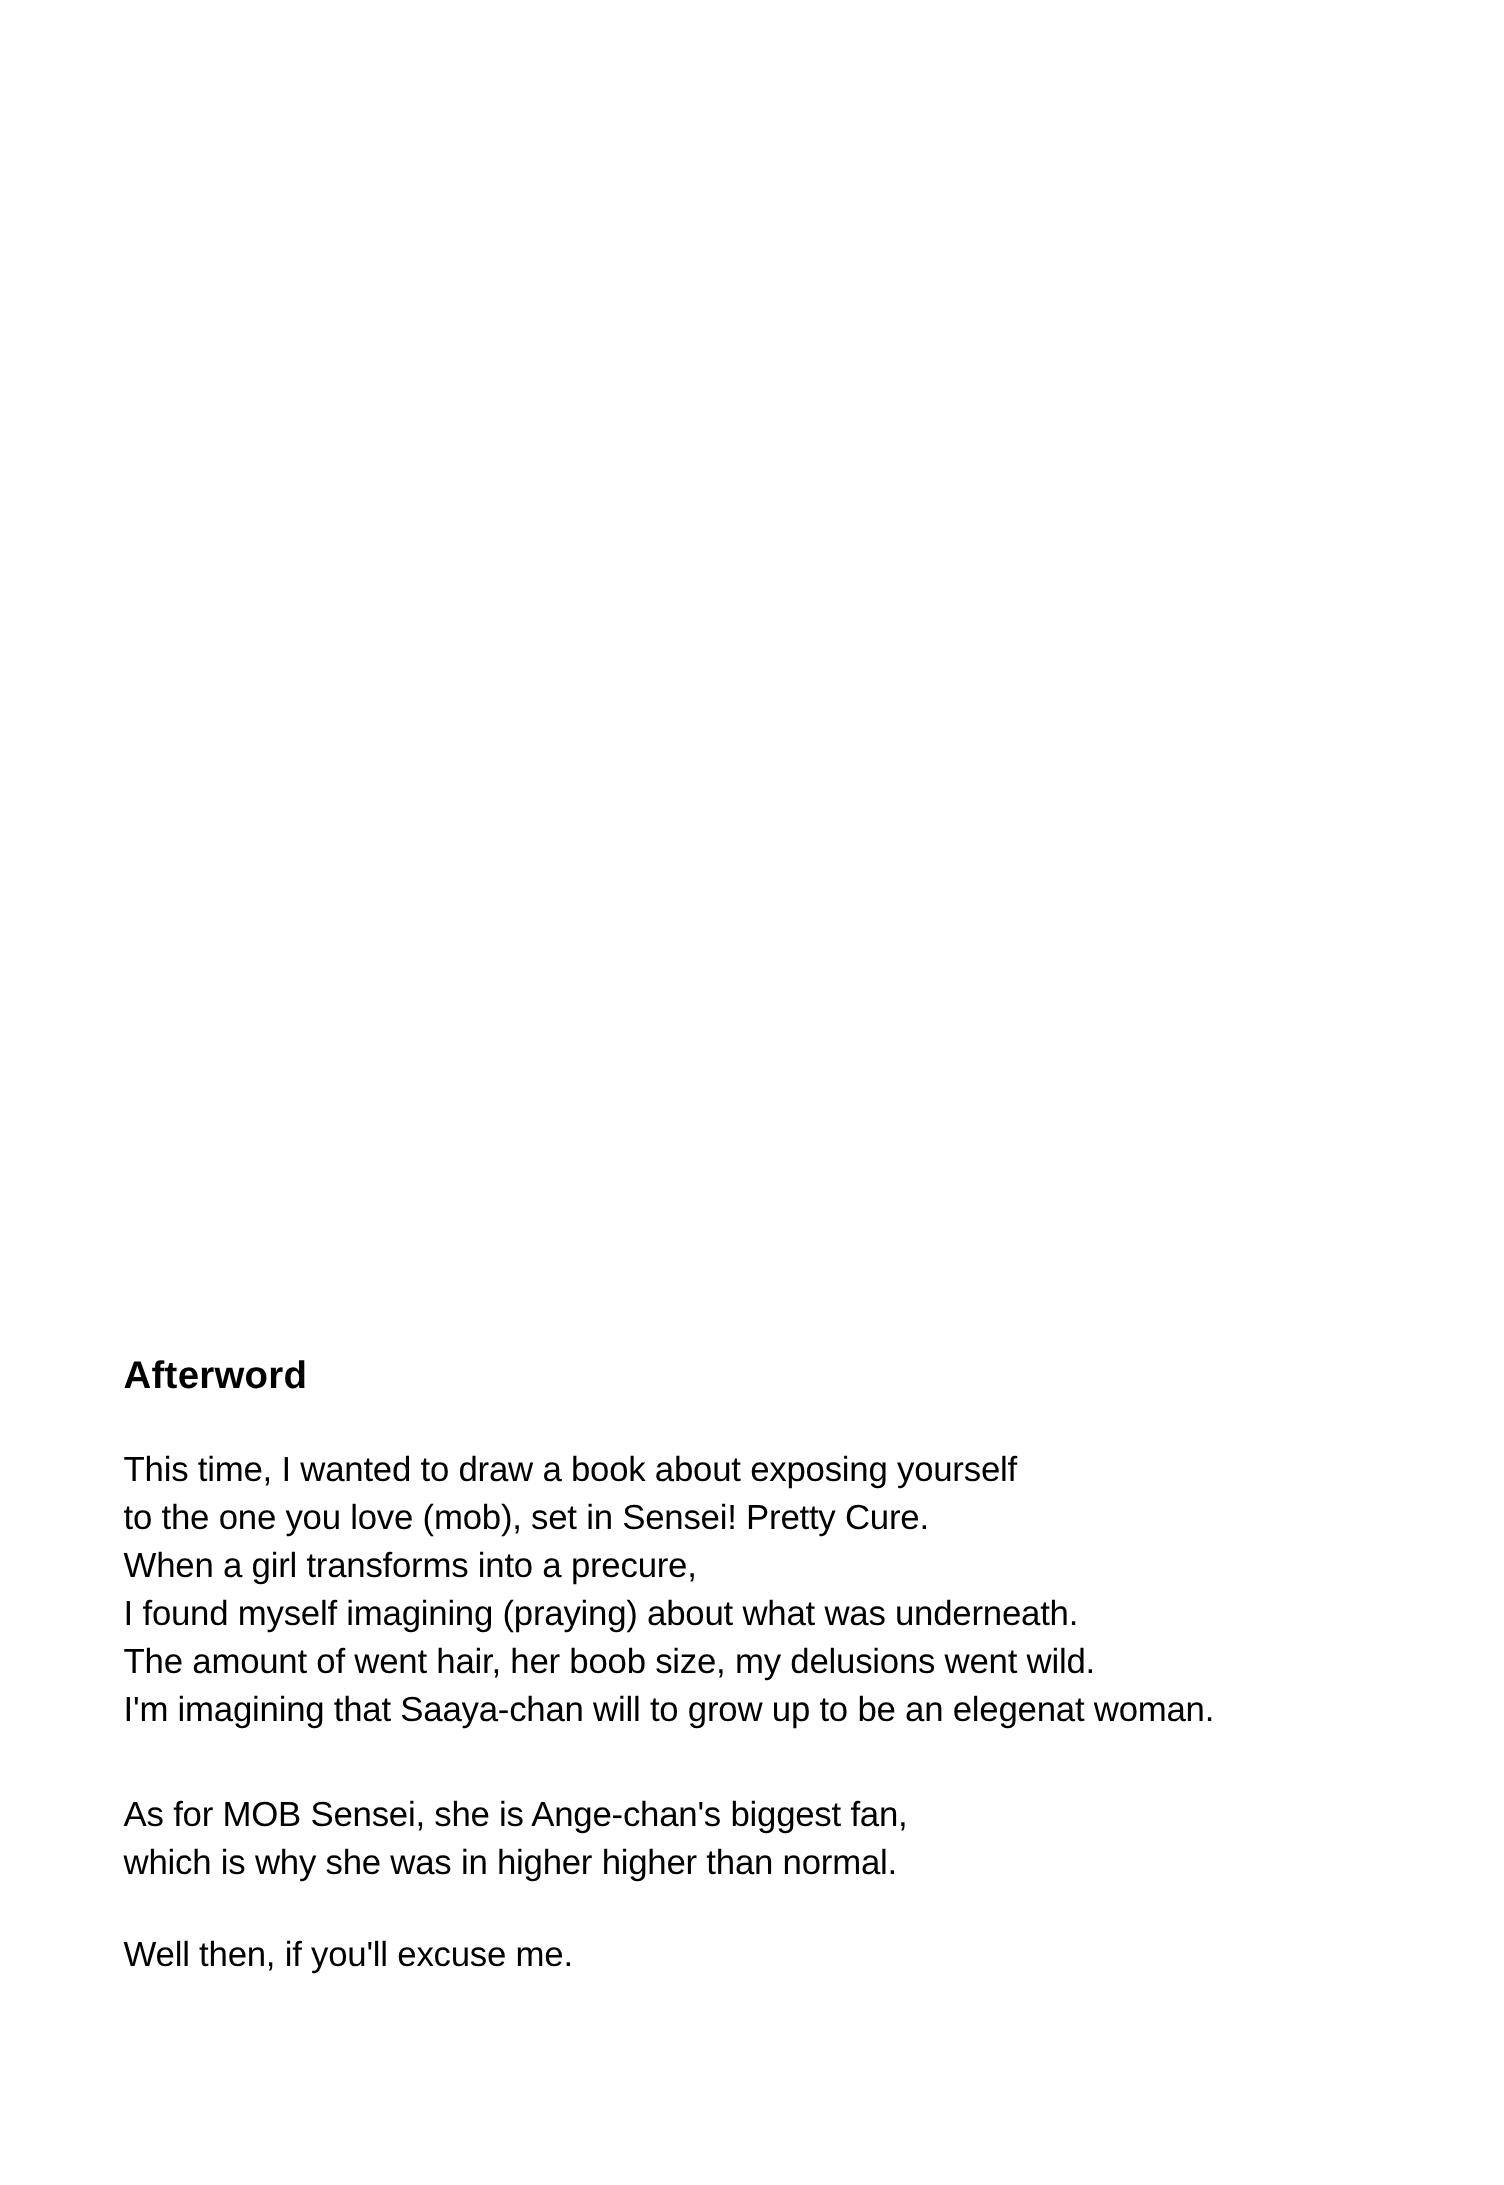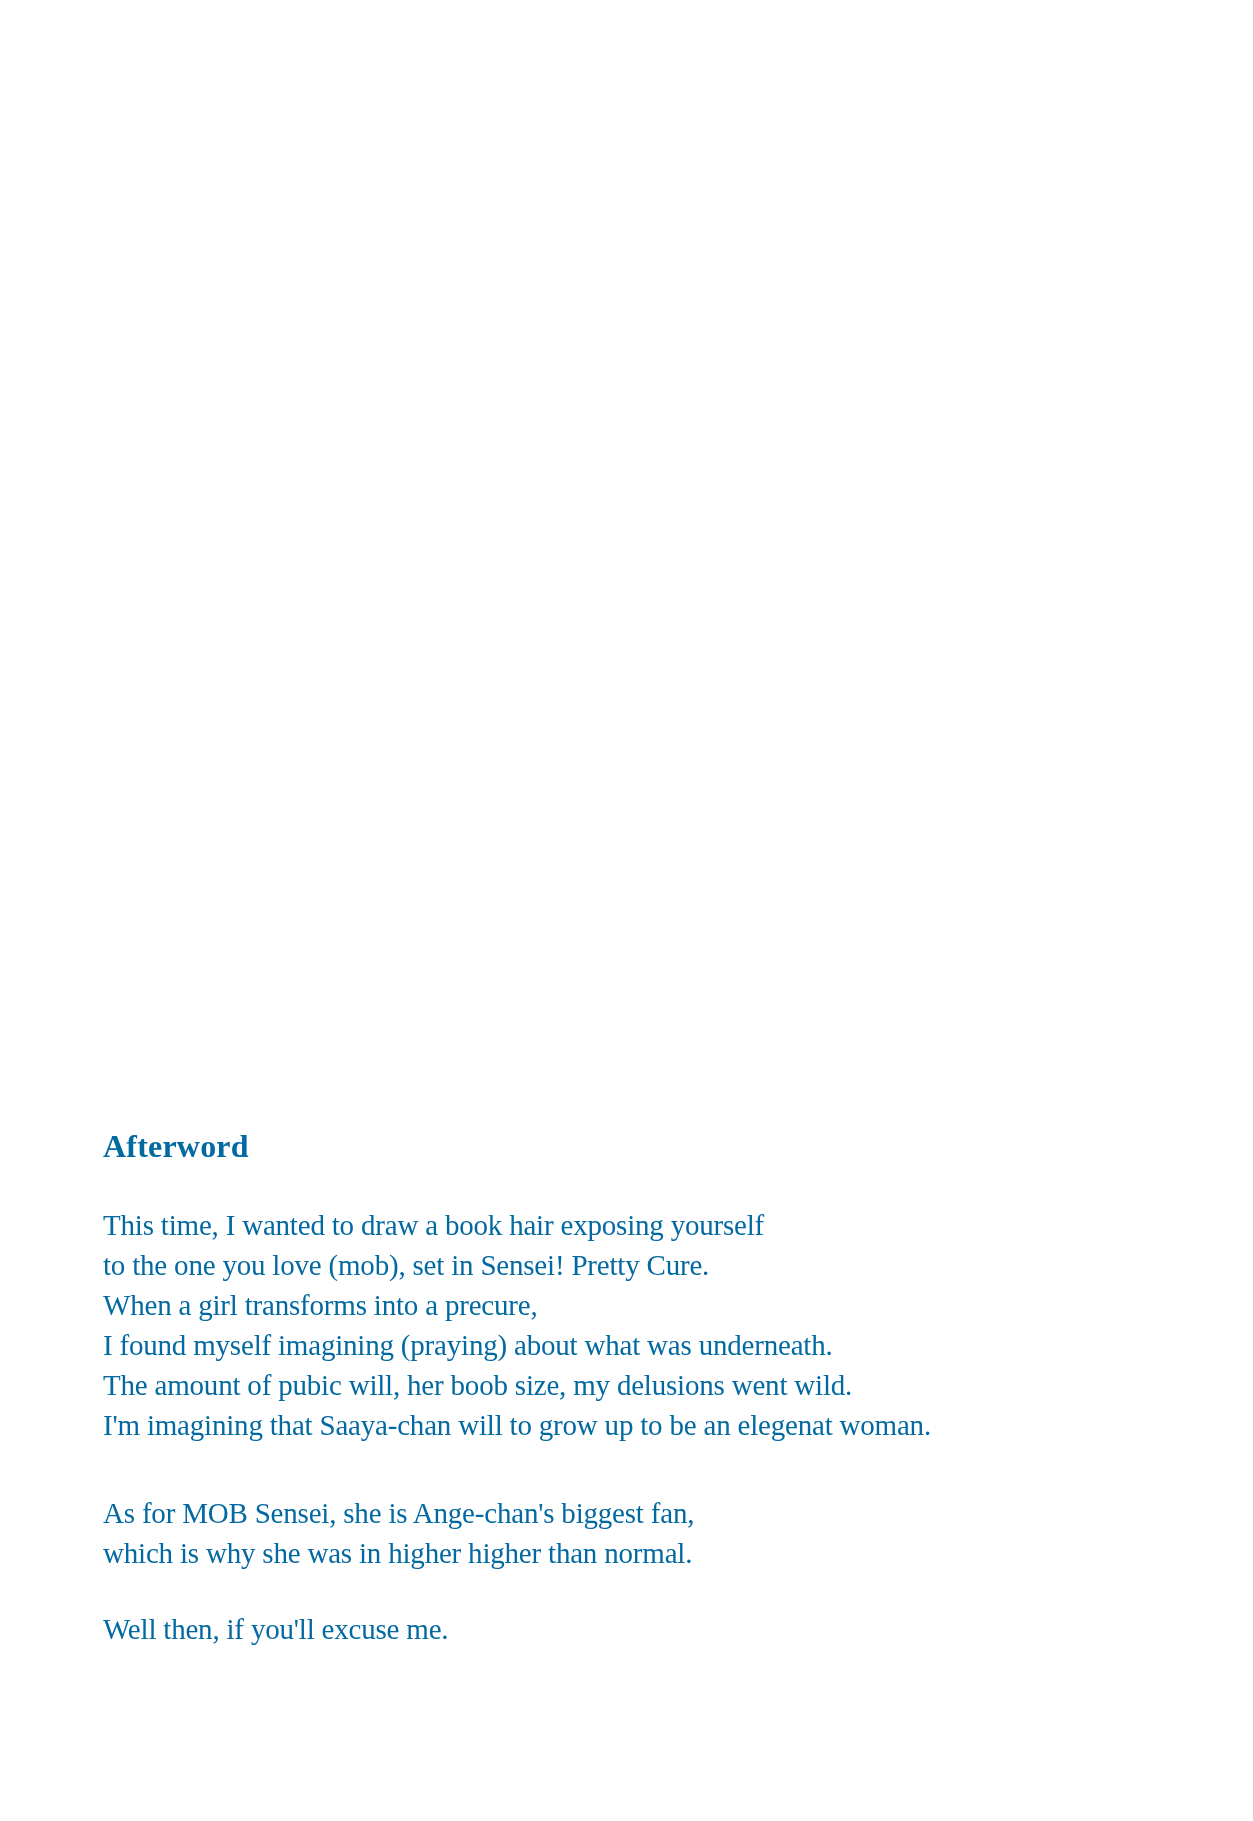--- a/index.html
+++ b/index.html
@@ -6,22 +6,22 @@
     margin: 0;
     padding: 0;
     background: #ffffff;
   }
   .page {
     position: relative;
     width: 1253px;
     height: 1821px;
     background: #ffffff;
     overflow: hidden;
-    font-family: Liberation Serif, serif;
-    color: #0369a1;
+    font-family: Liberation Sans, sans-serif;
+    color: #000000;
   }
   .afterword-block {
     position: absolute;
     left: 103px;
     top: 1126px;
     width: 1080px;
   }
   .afterword-heading {
     margin: 0;
     font-size: 32px;
@@ -48,25 +48,25 @@
 </style>
 </head>
 <body>
 
 <div class="page">
   <div class="afterword-block">
 
     <h1 class="afterword-heading">Afterword</h1>
 
     <div class="para para-1">
-      <span class="text-line">This time, I wanted to draw a book hair exposing yourself</span>
+      <span class="text-line">This time, I wanted to draw a book about exposing yourself</span>
       <span class="text-line">to the one you love (mob), set in Sensei! Pretty Cure.</span>
       <span class="text-line">When a girl transforms into a precure,</span>
       <span class="text-line">I found myself imagining (praying) about what was underneath.</span>
-      <span class="text-line">The amount of pubic will, her boob size, my delusions went wild.</span>
+      <span class="text-line">The amount of went hair, her boob size, my delusions went wild.</span>
       <span class="text-line">I'm imagining that Saaya-chan will to grow up to be an elegenat woman.</span>
     </div>
 
     <div class="para para-2">
       <span class="text-line">As for MOB Sensei, she is Ange-chan's biggest fan,</span>
       <span class="text-line">which is why she was in higher higher than normal.</span>
     </div>
 
     <div class="para closing-line">
       <span class="text-line">Well then, if you'll excuse me.</span>

